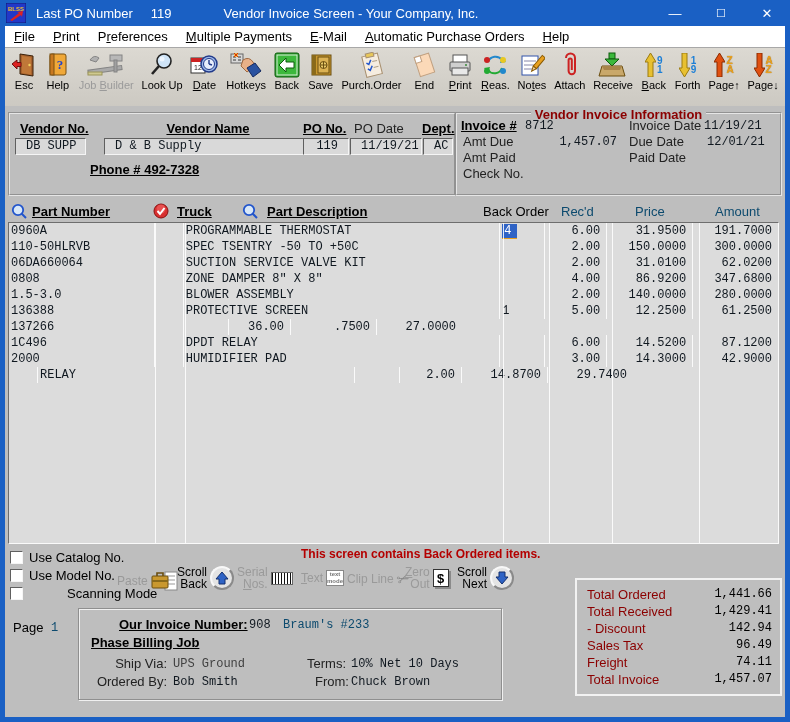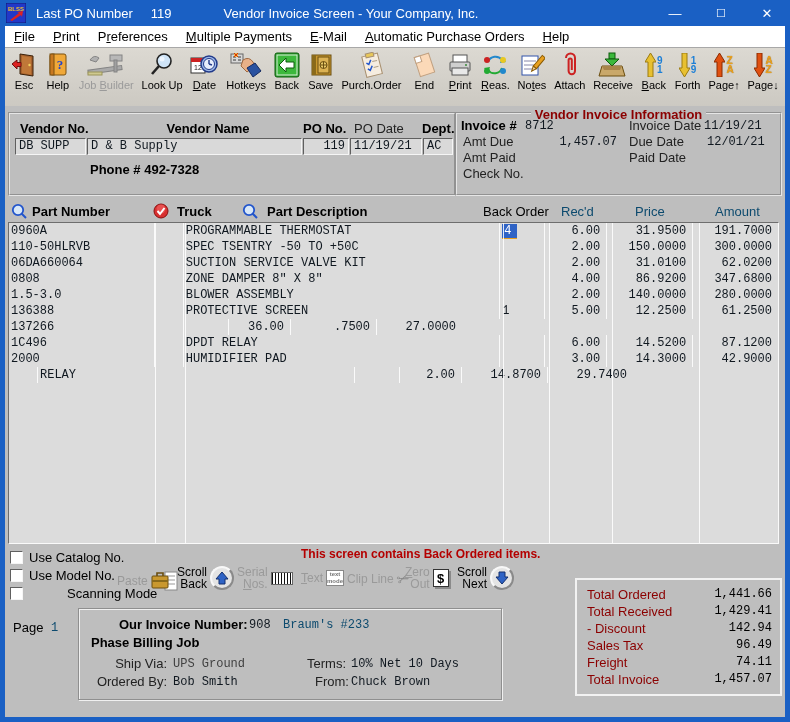--- a/index.html
+++ b/index.html
@@ -30,24 +30,24 @@
   .stack.blue { color:#1d7fd6; }
   .stack.gold { color:#e8a020; text-shadow:0 0 1px #8a5a00; }
 
   
   .content { position:absolute; top:106px; left:5px; width:780px; height:611px; background:#bebebe; }
 
   .group { position:absolute; border:2px groove #e6e6e6; }
   .gtitle { position:absolute; top:-9px; left:0; right:0; text-align:center; }
   .gtitle span { background:#bebebe; padding:0 4px; color:#8b0000; font-weight:bold; font-size:13px; }
 
-  .blab { font-weight:bold; font-size:13px; color:#000; position:absolute; white-space:nowrap; }
+  .blab { font-weight:bold; font-size:13px; color:#000; position:absolute; white-space:nowrap;text-decoration:underline; }
   .nlab { font-weight:normal; font-size:13px; color:#222; position:absolute; white-space:nowrap; }
   .mono { font-family:"Liberation Mono","DejaVu Sans Mono",monospace; font-size:12px; }
-  .field { position:absolute; height:17px; background:#d9d9d9; border:1px solid; border-color:#5f5f5f #f5f5f5 #f5f5f5 #5f5f5f; color:#101820; line-height:15px; padding:0 3px; white-space:nowrap; overflow:hidden; }
+  .field { position:absolute; height:17px; background:#d9d9d9; border:1px solid; border-color:#5f5f5f #f5f5f5 #f5f5f5 #5f5f5f; color:#101820; line-height:15px; padding:0 10px; white-space:nowrap; overflow:hidden; }
   .maroon { color:#0c4a6e; }
 
   
   .ghead .blab { top:0; }
   .grid { position:absolute; left:3px; top:116px; width:771px; height:322px; background:#dcdcdc; border:1px solid; border-color:#6e6e6e #fafafa #fafafa #6e6e6e; overflow:hidden; }
   .grow { display:flex; height:16px; }
   .gcell { border-right:1px solid rgba(255,255,255,.85); height:100%; font-family:"Liberation Mono","DejaVu Sans Mono",monospace; font-size:12px; line-height:16px; color:#101820; white-space:nowrap; overflow:hidden; padding-left:2px; }
   .c-part{width:146px;} .c-truck{width:29px;} .c-desc{width:317px;} .c-back{width:45px;}
   .c-recd{width:62px;} .c-price{width:86px;} .c-amount{width:85px;border-right:none;}
   .num { text-align:right; padding-right:6px; }
@@ -365,21 +365,21 @@
 
   <div class="content">
 
     <div class="group" style="left:3px; top:6px; width:448px; height:84px;">
       <span class="blab" style="left:10px; top:7px;">Vendor No.</span>
       <span class="blab" style="left:118px; top:7px; width:160px; text-align:center;">Vendor Name</span>
       <span class="blab" style="left:293px; top:7px;">PO No.</span>
       <span class="nlab" style="left:344px; top:7px;">PO Date</span>
       <span class="blab" style="left:412px; top:7px;">Dept.</span>
       <div class="field mono" style="left:5px; top:24px; width:71px;">DB SUPP</div>
-      <div class="field mono" style="left:77px; top:24px; width:215px;">D &amp; B Supply</div>
+      <div class="field mono" style="left:94px; top:24px; width:215px;">D &amp; B Supply</div>
       <div class="field mono" style="left:293px; top:24px; width:46px; text-align:right;">119</div>
       <div class="field mono" style="left:340px; top:24px; width:72px;">11/19/21</div>
       <div class="field mono" style="left:413px; top:24px; width:30px;">AC</div>
       <span class="blab" style="left:80px; top:48px;">Phone # 492-7328</span>
     </div>
 
     <div class="group" style="left:450px; top:6px; width:327px; height:84px;">
       <div class="gtitle"><span>Vendor Invoice Information</span></div>
       <span class="blab" style="left:4px; top:4px;">Invoice #</span>
       <span class="mono" style="position:absolute; left:68px; top:5px; color:#101820;">8712</span>

